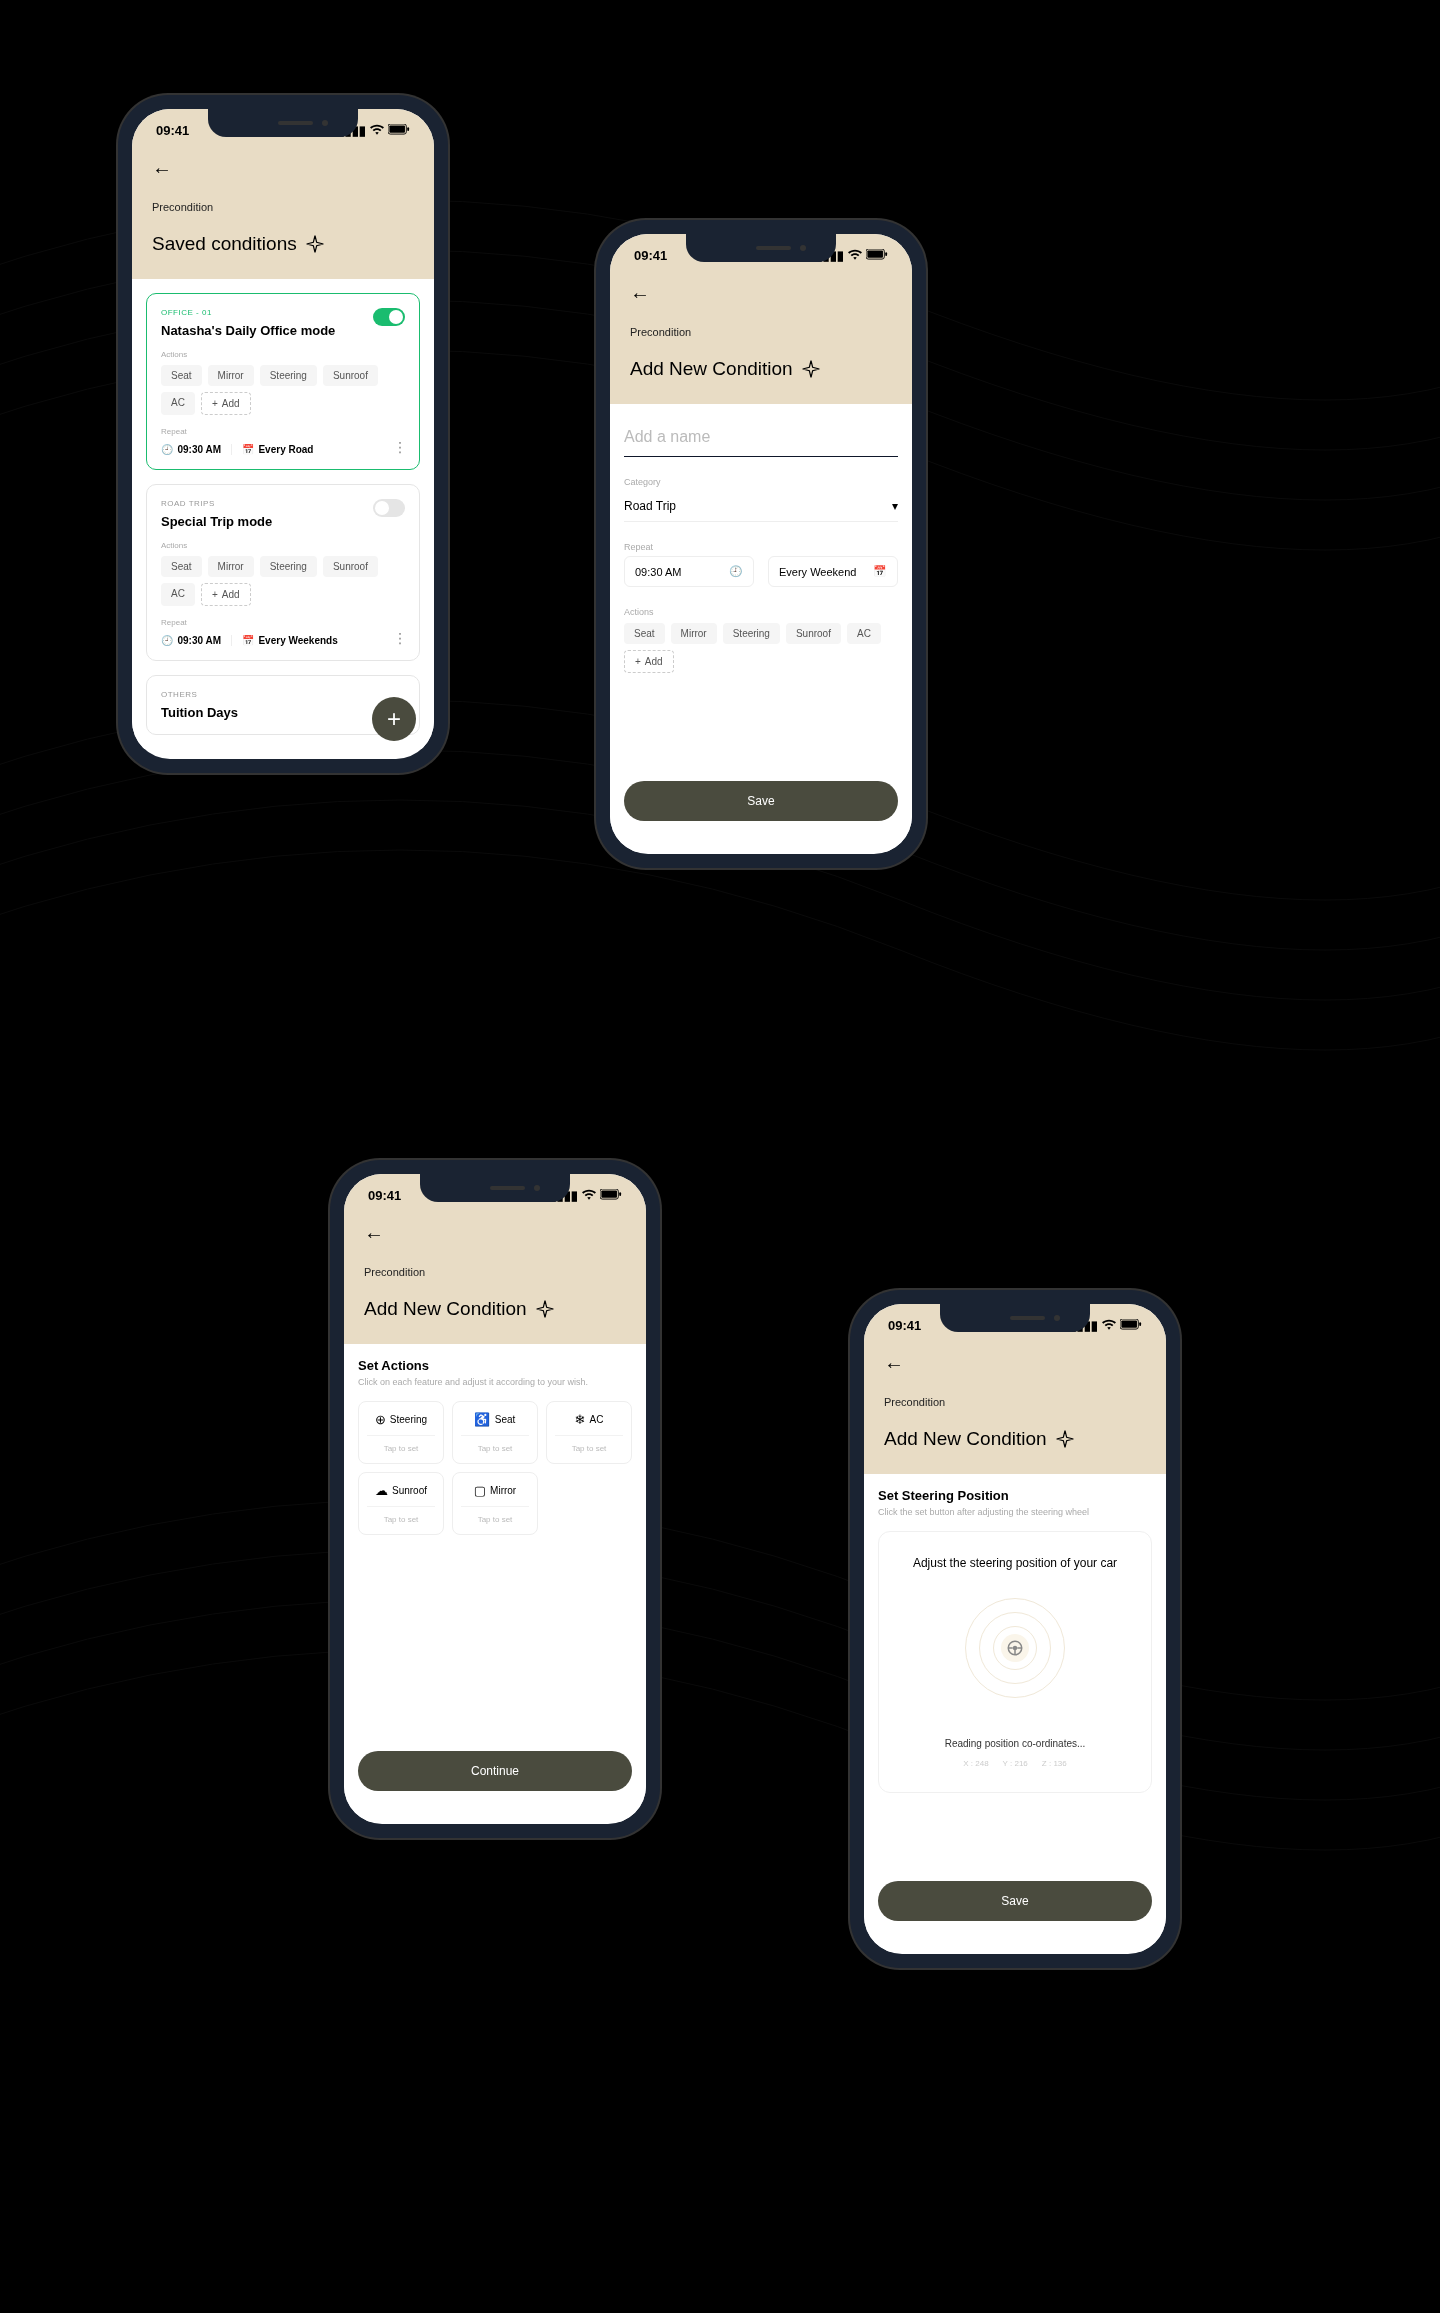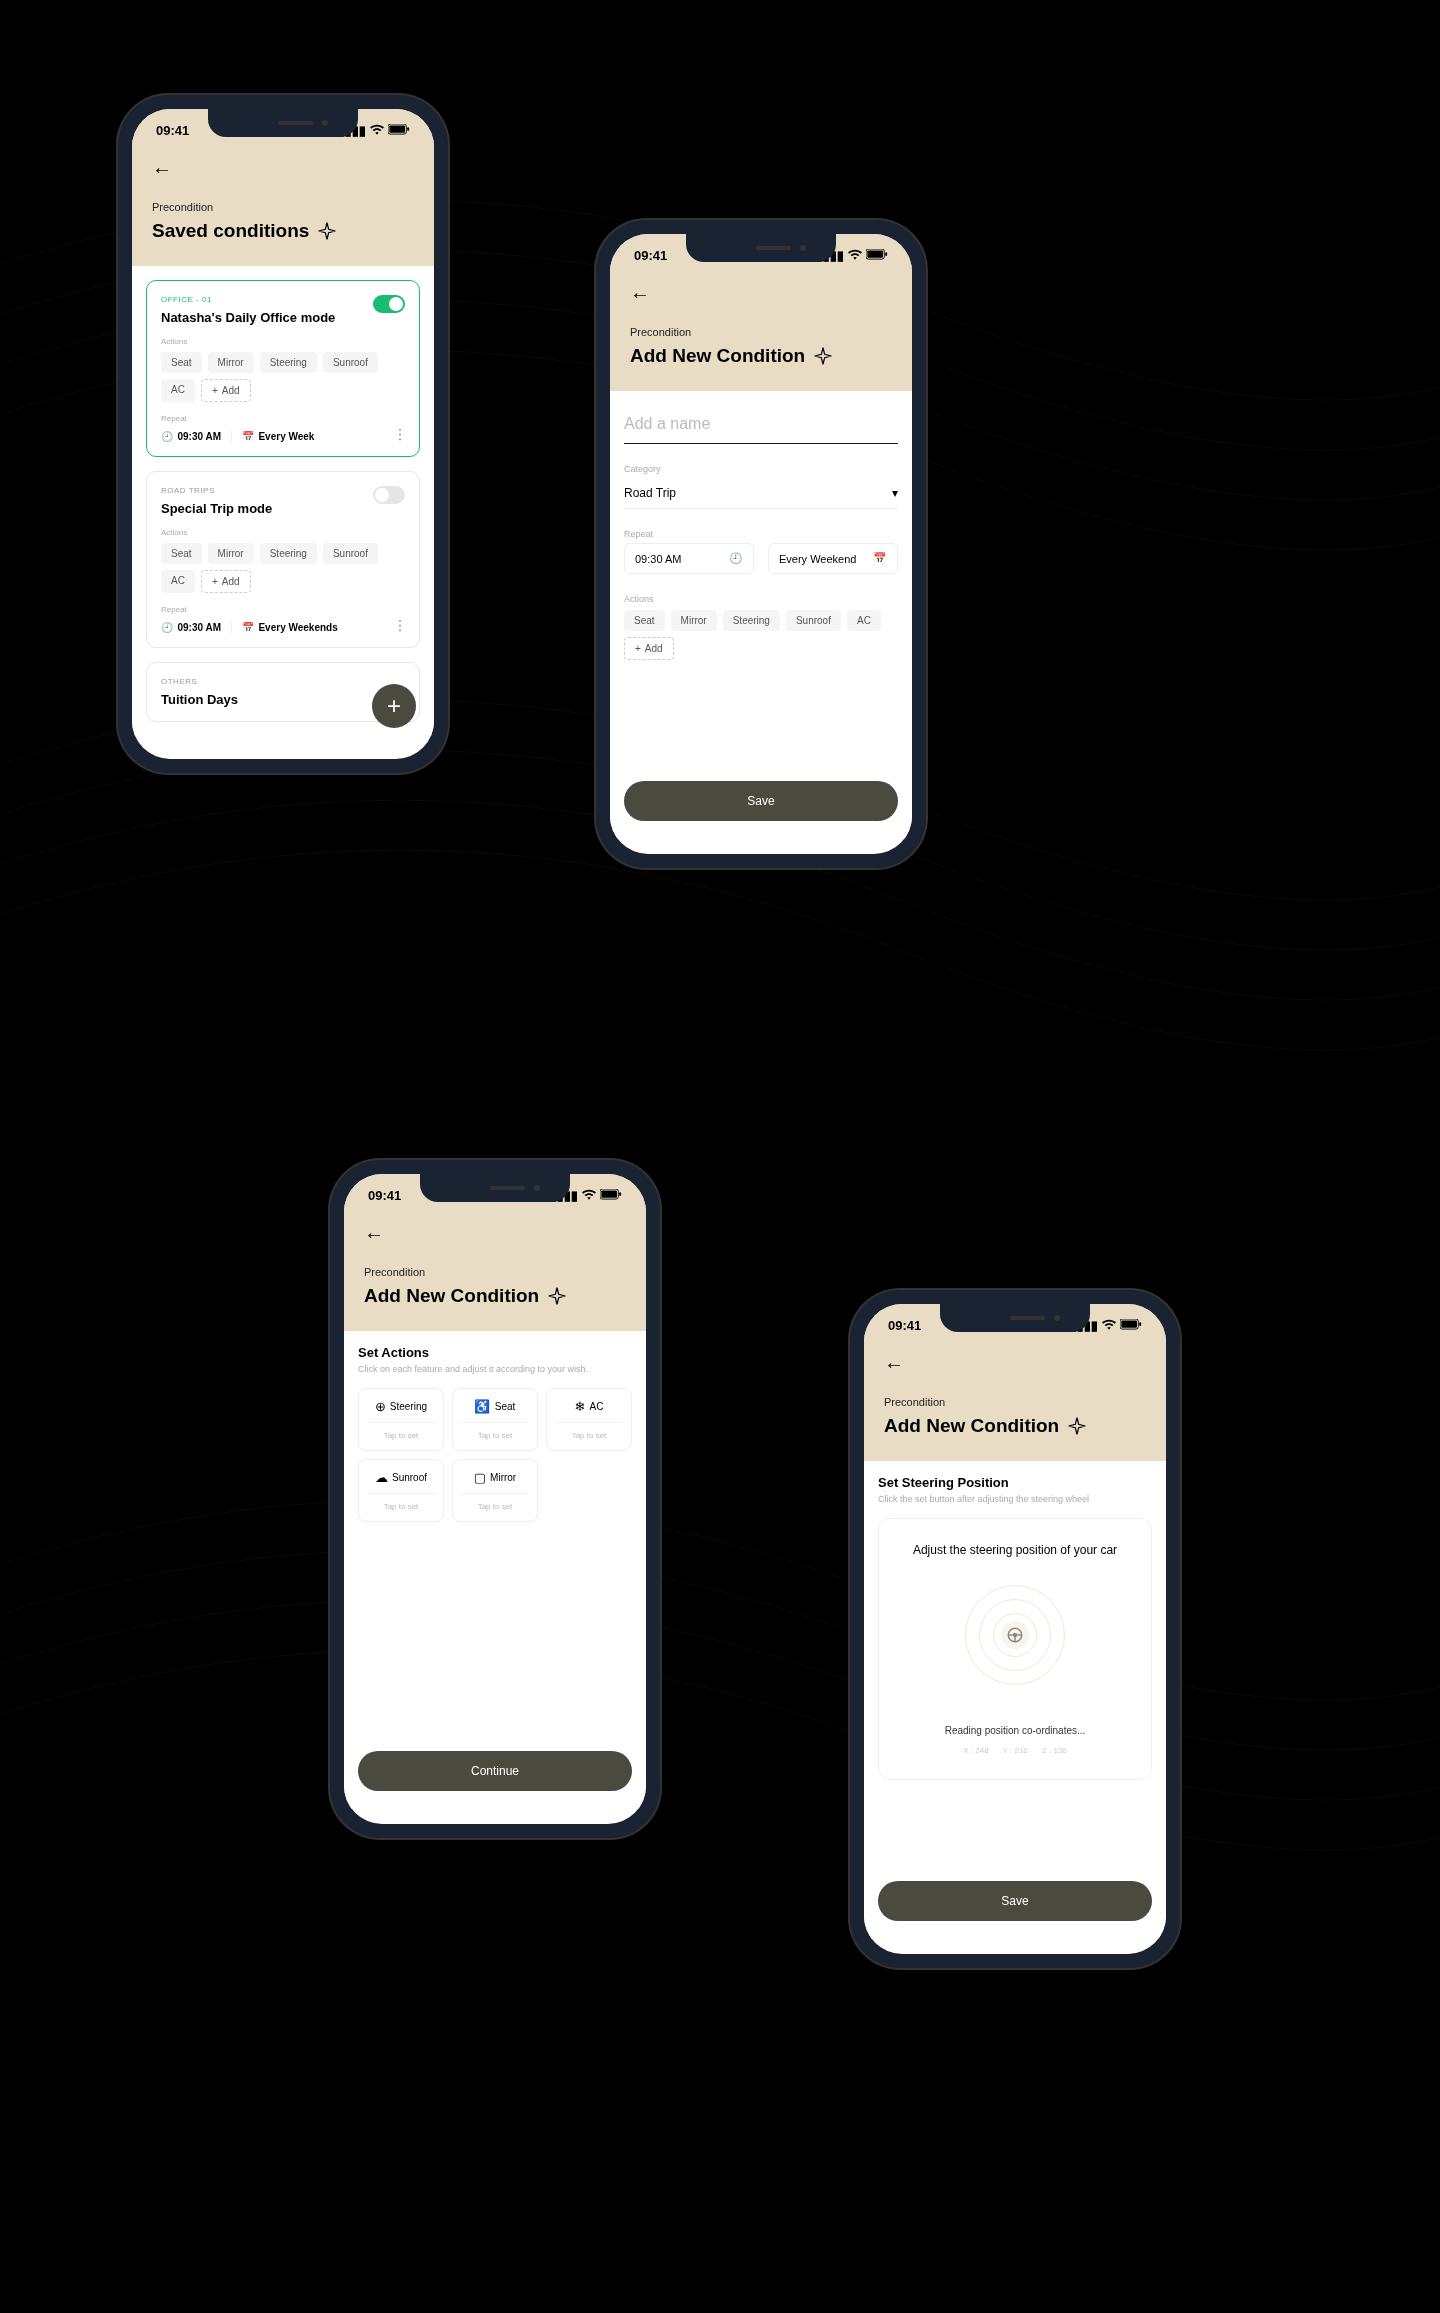--- a/index.html
+++ b/index.html
@@ -14,21 +14,21 @@
   .notch { position: absolute; top: 0; left: 50%; transform: translateX(-50%); width: 150px; height: 28px; background: #1a2332; border-radius: 0 0 18px 18px; z-index: 100; }
   .notch::after { content: ''; position: absolute; right: 30px; top: 11px; width: 6px; height: 6px; border-radius: 50%; background: #333; }
   .notch::before { content: ''; position: absolute; right: 45px; top: 12px; width: 35px; height: 4px; border-radius: 2px; background: #333; }
 
   .status-bar { display: flex; justify-content: space-between; padding: 14px 24px 6px; background: #e8dcc5; font-size: 13px; font-weight: 600; }
   .status-icons { display: flex; gap: 4px; align-items: center; }
   
   .header { background: #e8dcc5; padding: 8px 20px 24px; }
   .back-btn { background: none; border: none; font-size: 20px; cursor: pointer; padding: 4px 0; }
   .breadcrumb { font-size: 11px; color: #222; margin-top: 18px; }
-  .page-title { font-size: 19px; font-weight: 700; display: flex; align-items: center; gap: 8px; margin-top: 7px; }
+  .page-title { font-size: 19px; font-weight: 400; display: flex; align-items: center; gap: 8px; margin-top: 20px; }
   .sparkle { width: 20px; height: 20px; }
 
   .content { background: #fff; padding: 14px; position: relative; }
   
   .card { border: 1px solid #e5e5e5; border-radius: 10px; padding: 14px; margin-bottom: 14px; position: relative; }
   .card.active { border-color: #1abc6f; }
   .card-tag { font-size: 8px; letter-spacing: 0.5px; color: #999; text-transform: uppercase; }
   .card.active .card-tag { color: #1abc6f; }
   .card-title { font-size: 13px; font-weight: 600; margin-top: 6px; }
   .toggle { position: absolute; top: 14px; right: 14px; width: 32px; height: 18px; border-radius: 10px; background: #e5e5e5; }
@@ -150,21 +150,21 @@
           <span class="chip">Seat</span>
           <span class="chip">Mirror</span>
           <span class="chip">Steering</span>
           <span class="chip">Sunroof</span>
           <span class="chip">AC</span>
           <span class="chip add">+ <span>Add</span></span>
         </div>
         <div class="section-label">Repeat</div>
         <div class="repeat-row">
           <span class="time">🕘 <span>09:30 AM</span></span>
-          <span class="freq">📅 <span>Every Week</span></span>
+          <span class="freq">📅 <span>Every Road</span></span>
         </div>
         <div class="more">⋮</div>
       </div>
 
       <div class="card">
         <div class="card-tag">ROAD TRIPS</div>
         <div class="toggle"></div>
         <div class="card-title">Special Trip mode</div>
         <div class="section-label">Actions</div>
         <div class="chips">

